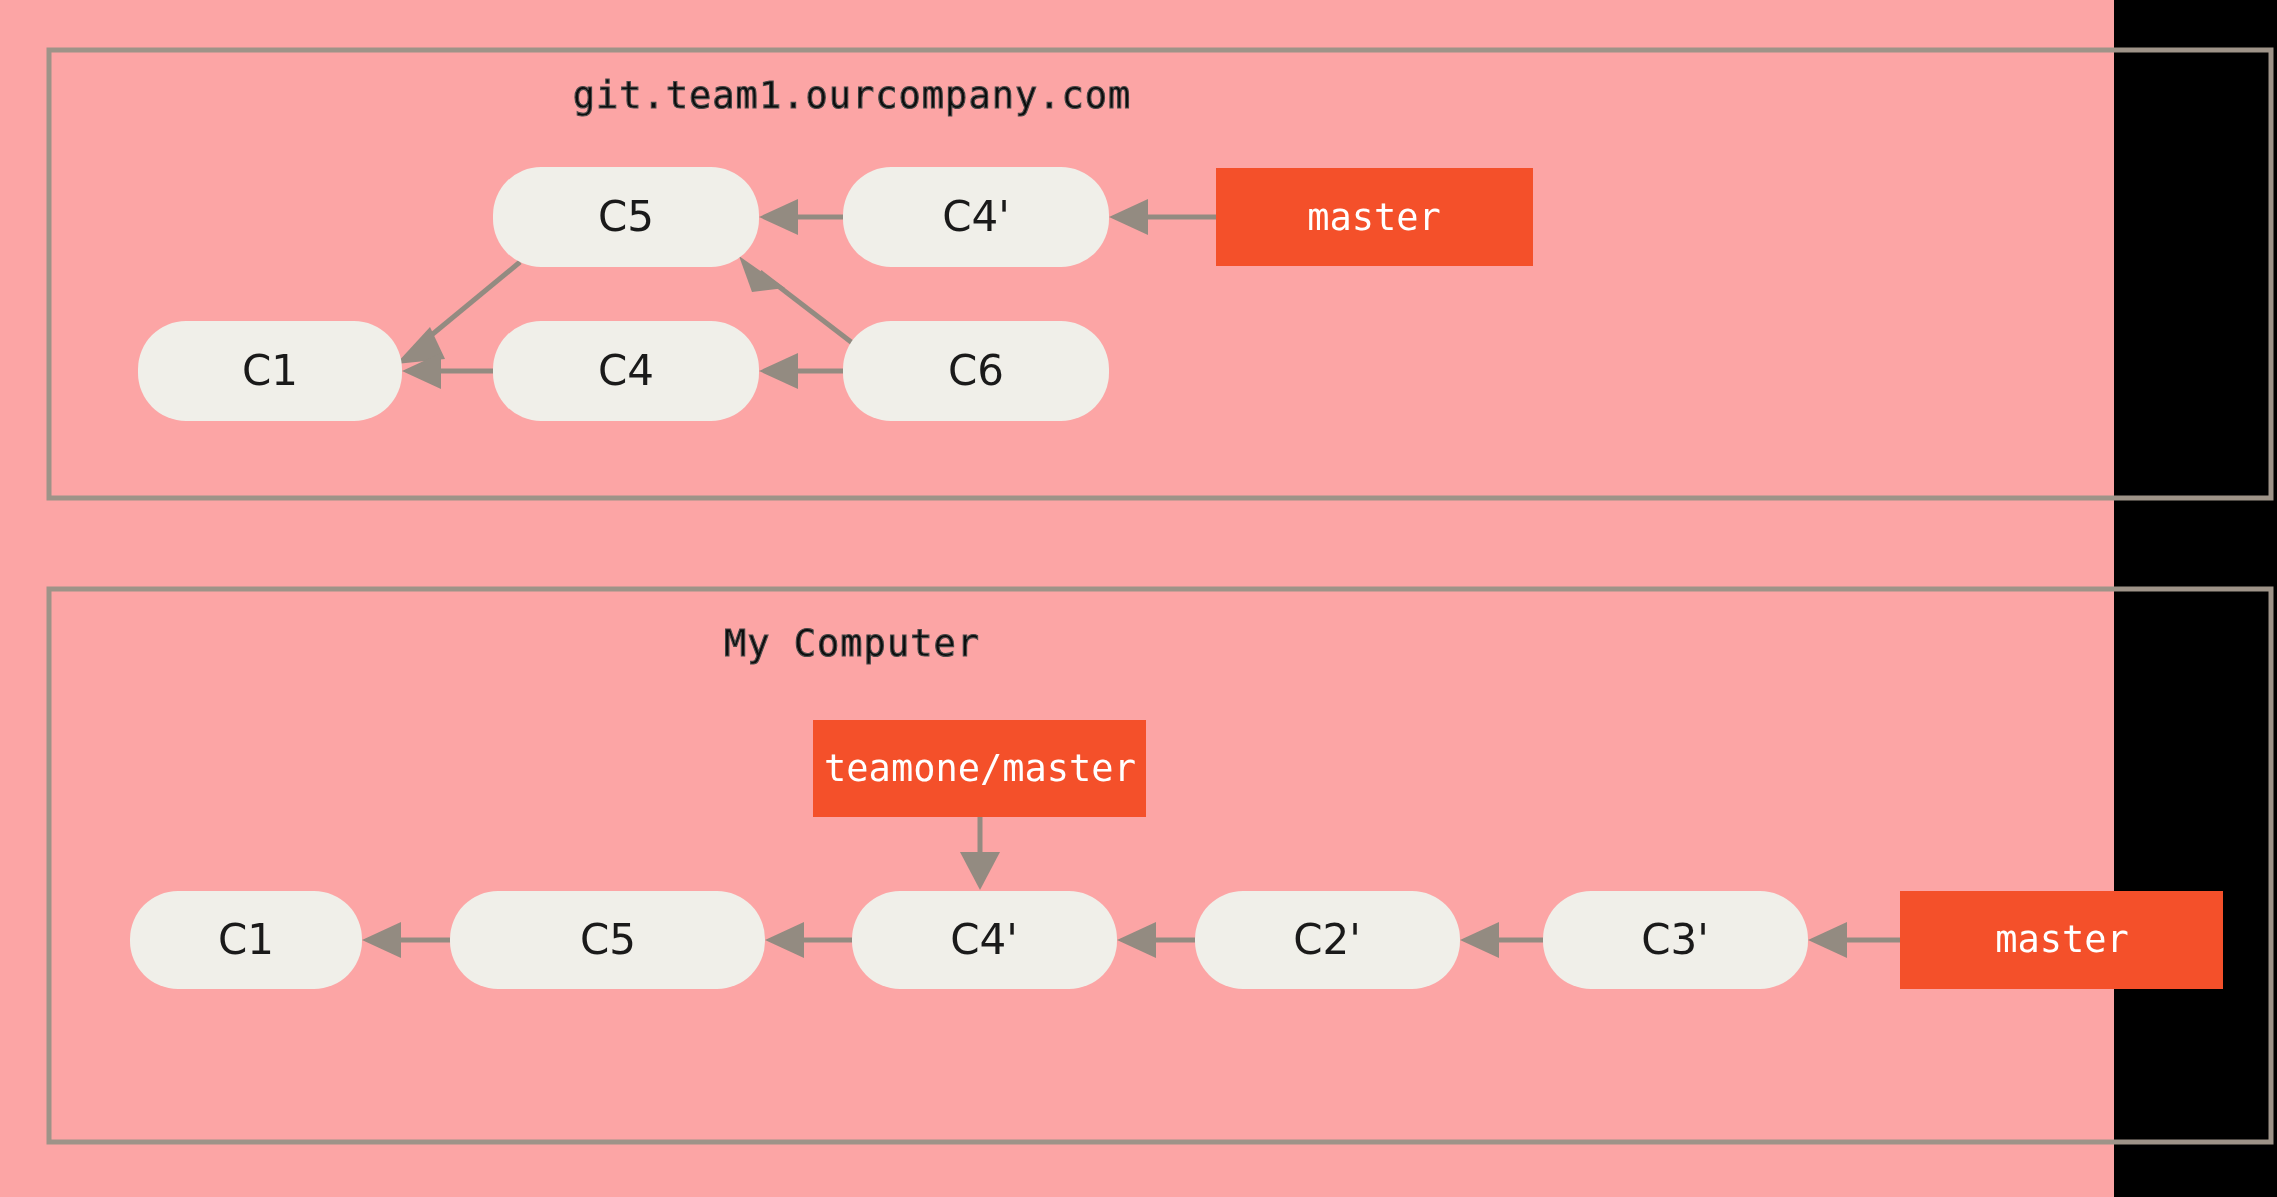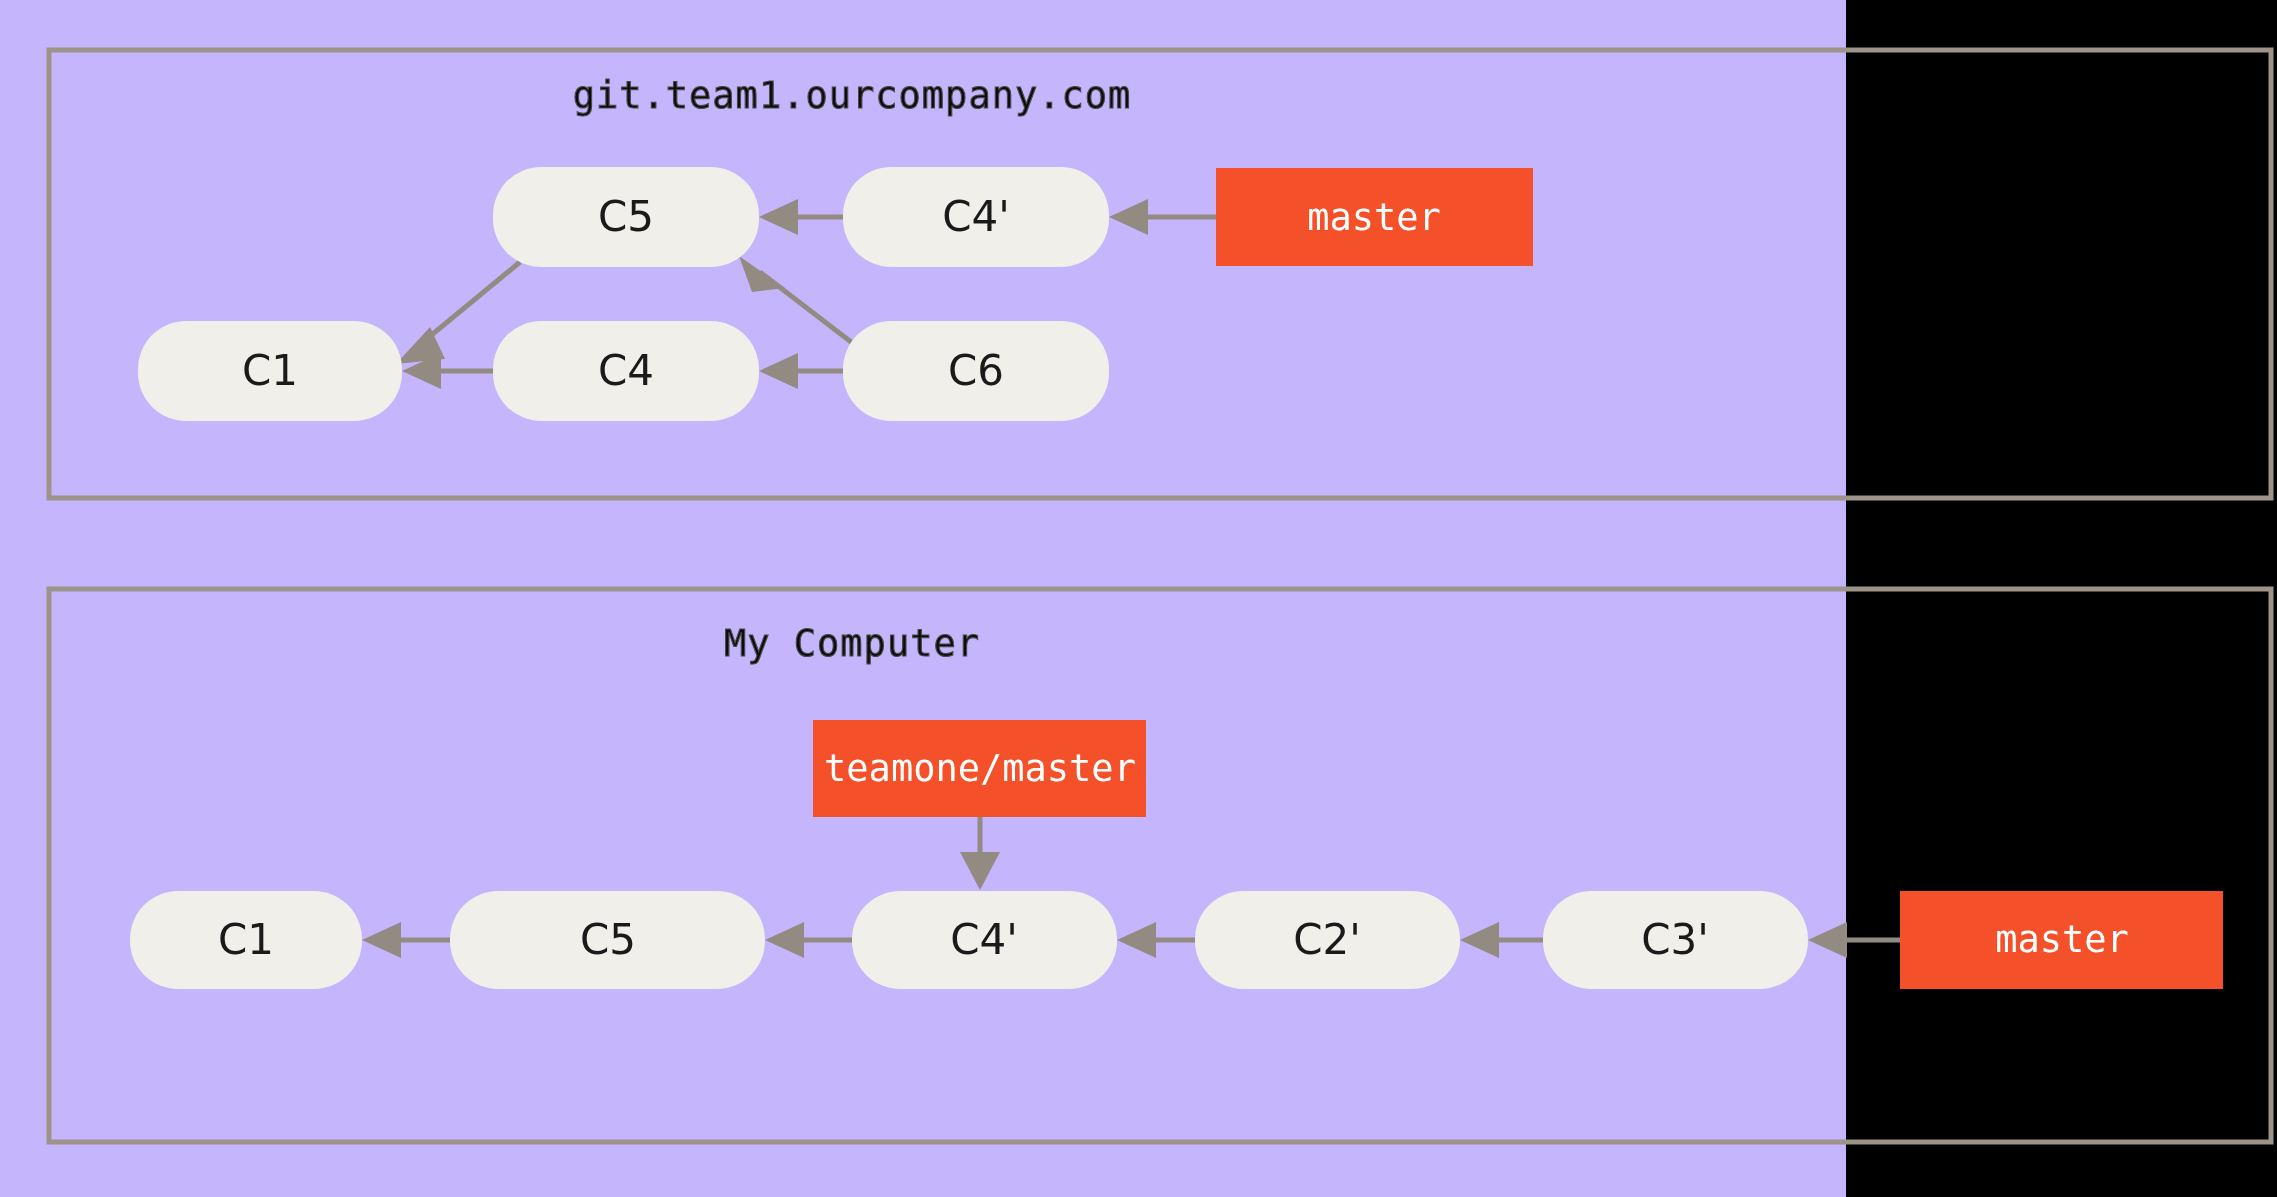--- a/index.html
+++ b/index.html
@@ -9,23 +9,23 @@
     background: #000000;
   }
   body {
     width: 2277px;
     height: 1197px;
     overflow: hidden;
     font-family: "DejaVu Sans Mono", "Liberation Mono", monospace;
   }
   #stage {
     position: relative;
-    width: 1846px;
+    width: 2114px;
     height: 1197px;
-    background: #c4b5fd;
+    background: #fca5a5;
   }
   svg.diagram {
     position: absolute;
     top: 0;
     left: 0;
     width: 2277px;
     height: 1197px;
     display: block;
   }
   .panel-frame {

